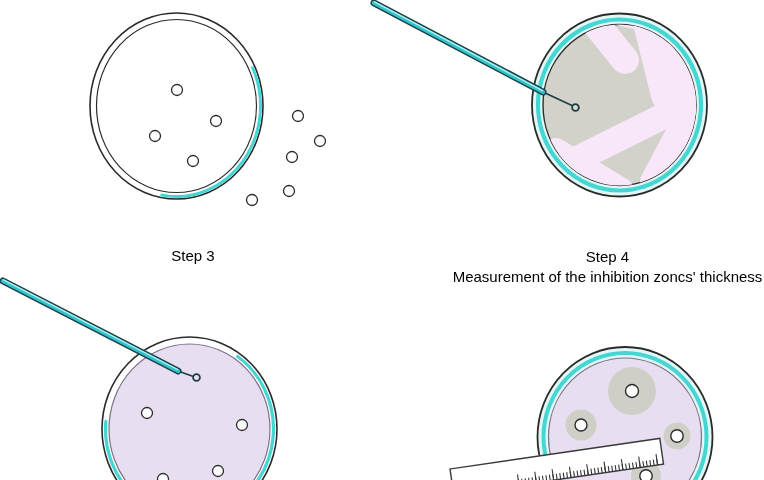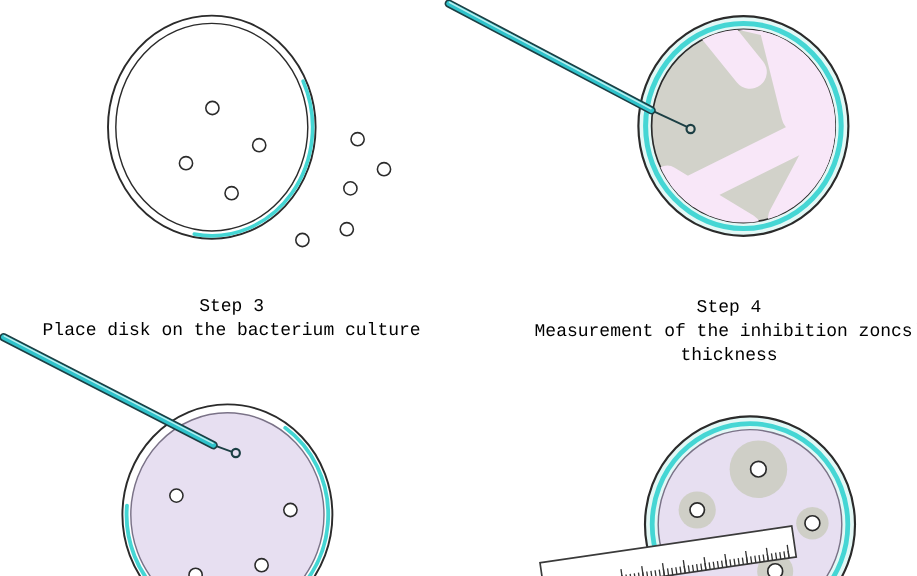--- a/index.html
+++ b/index.html
@@ -1,17 +1,17 @@
 <!DOCTYPE html>
 <html style="--outline: #2b2b2b; --teal_ring: #45d6d4; --pale_ring: #e3f8f6; --teal_rod: #2fc3cb; --rod_outline: #1c3f44; --rod_highlight: #c8f3f3; --culture_gray: #d2d2ca; --streak_pink: #f8e7f8; --agar_lavender: #e7dff1; --inner_rim: #7a7287; --zone_gray: #cfcfc7; --disk_white: #ffffff; --ruler_outline: #3a3a3a; --text: #000000;"><head>
 <meta charset="utf-8">
 <style>
   html,body{margin:0;padding:0;background:#fff;}
   .stage{position:relative;width:764px;height:480px;overflow:hidden;background:#ffffff;
-         font-family:Liberation Mono, monospace;}
+         font-family:Liberation Sans, sans-serif;}
   svg{position:absolute;left:0;top:0;}
   .caption{position:absolute;text-align:center;font-size:15px;line-height:20px;color:var(--text,#000);}
   .dish-outer{fill:#ffffff;stroke:var(--outline);stroke-width:1.6;}
   .dish-outer-pale{fill:var(--pale_ring);stroke:var(--outline);stroke-width:1.8;}
   .dish-inner-white{fill:#ffffff;stroke:var(--outline);stroke-width:1.2;}
   .teal-arc{fill:none;stroke:var(--teal_ring);stroke-linecap:round;}
   .teal-ring{fill:none;stroke:var(--teal_ring);}
   .culture{fill:var(--culture_gray);stroke:var(--outline);stroke-width:1.4;}
   .agar{fill:var(--agar_lavender);stroke:var(--inner_rim);stroke-width:1.2;}
   .disk{fill:var(--disk_white);stroke:var(--outline);stroke-width:1.3;}
@@ -121,20 +121,19 @@
       <g transform="rotate(-8.3 450 469)">
         <rect class="ruler-body" x="450" y="469" width="212" height="26"></rect>
         <path class="tick" d="M516 495v-6m3.5 6v-6m3.5 6v-6m3.5 6v-6m3.5 6v-6m3.5 6v-6m3.5 6v-6m3.5 6v-6m3.5 6v-6m3.5 6v-6m3.5 6v-6m3.5 6v-6m3.5 6v-6m3.5 6v-6m3.5 6v-6m3.5 6v-6m3.5 6v-6m3.5 6v-6m3.5 6v-6m3.5 6v-6m3.5 6v-6m3.5 6v-6m3.5 6v-6m3.5 6v-6m3.5 6v-6m3.5 6v-6m3.5 6v-6m3.5 6v-6m3.5 6v-6m3.5 6v-6m3.5 6v-6m3.5 6v-6m3.5 6v-6m3.5 6v-6m3.5 6v-6m3.5 6v-6m3.5 6v-6m3.5 6v-6m3.5 6v-6m3.5 6v-6m3.5 6v-6"></path>
         <path class="tick" d="M516 495v-11m17.5 11v-11m17.5 11v-11m17.5 11v-11m17.5 11v-11m17.5 11v-11m17.5 11v-11m17.5 11v-11m17.5 11v-11"></path>
       </g>
     </g>
   </svg>
 
   <div class="caption" style="left:33px;top:246px;width:320px;">
     <div>Step 3</div>
-    <div>Place disk on the bacterium culture</div>
   </div>
   <div class="caption" style="left:445px;top:247px;width:325px;">
     <div>Step 4</div>
     <div>Measurement of the inhibition zoncs' thickness</div>
   </div>
 
 </div>
 
 </body></html>

